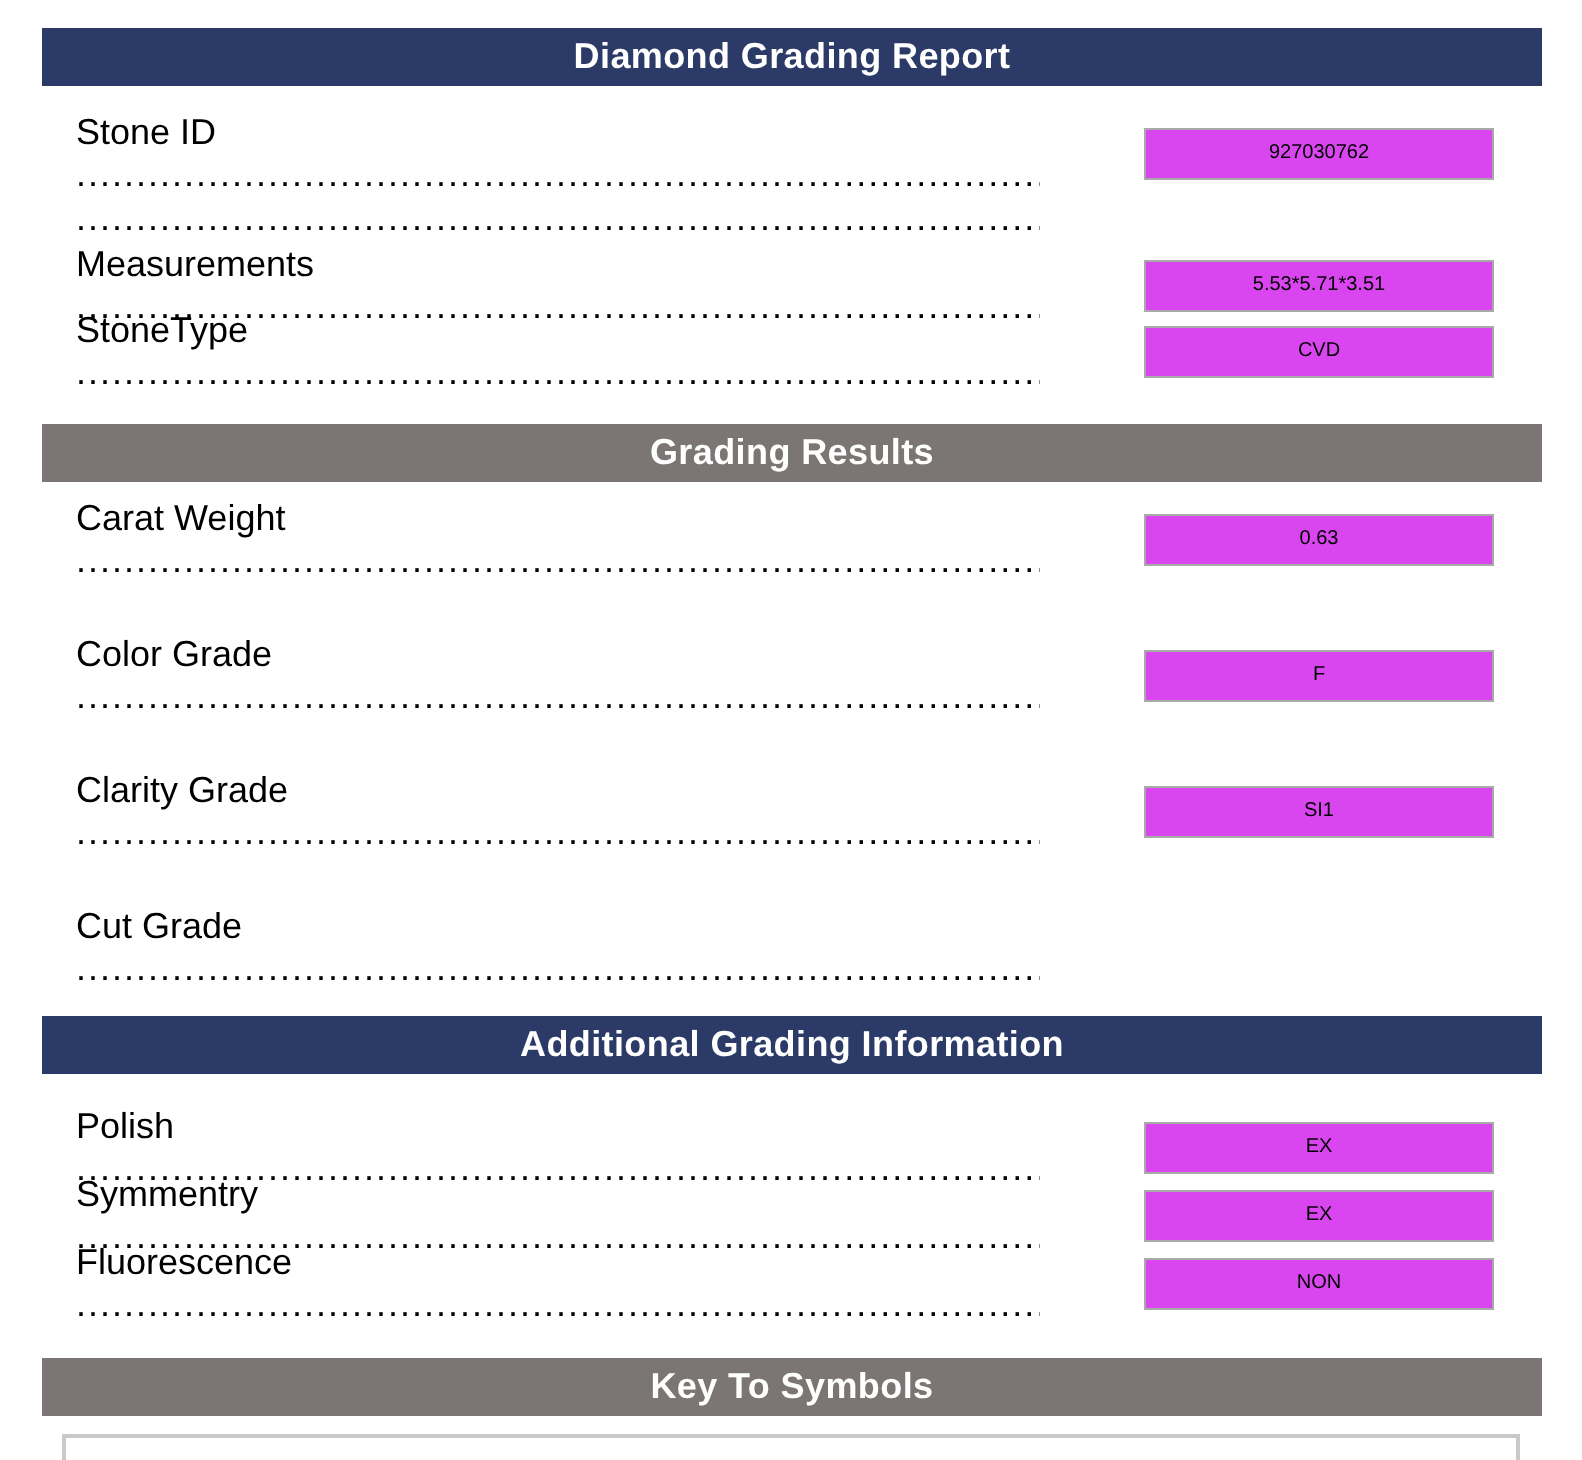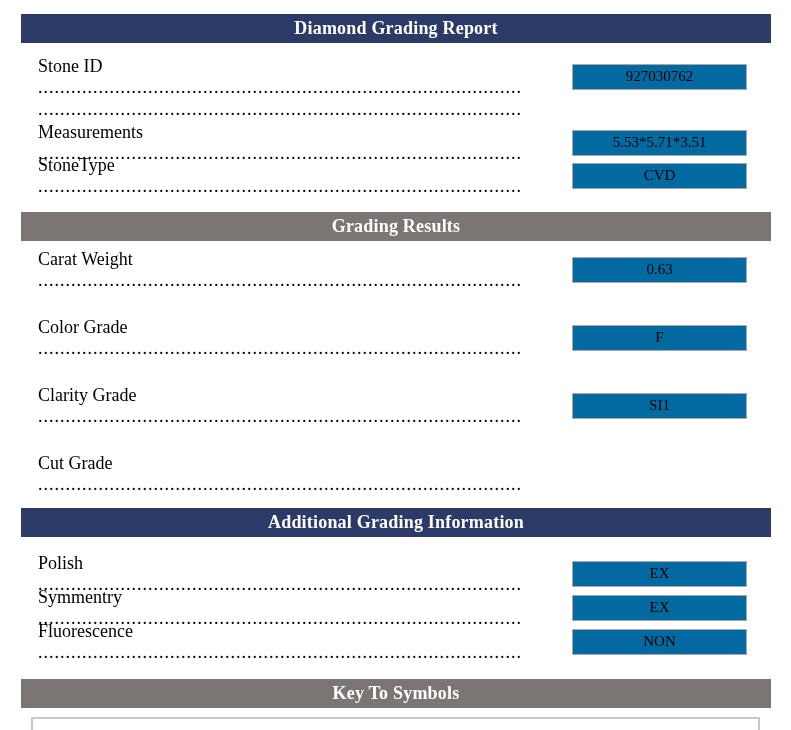--- a/index.html
+++ b/index.html
@@ -1,21 +1,21 @@
 <!DOCTYPE html>
 <html style="--color-header_navy: #2b3a67; --color-header_gray: #7b7674; --color-box_border: #a9a9a9; --color-key_box_border: #c9c9c9;"><head>
 <meta charset="utf-8">
 <style>
   html, body { margin: 0; padding: 0; background: #ffffff; }
   .page {
     position: relative;
     width: 791px;
     height: 730px;
     background: #ffffff;
-    font-family: Liberation Serif, serif;
+    font-family: Liberation Sans, sans-serif;
     color: #000;
     display: flex;
     flex-direction: column;
     align-items: flex-start;
     overflow: hidden;
   }
   .band {
     margin-left: 21px;
     width: 750px;
     height: 29px;
@@ -59,25 +59,25 @@
     flex: 1;
     overflow: hidden;
     white-space: nowrap;
     letter-spacing: 1px;
   }
   .vbox {
     margin-left: 52px;
     width: 173px;
     height: 24px;
     border: 1px solid var(--color-box_border, #a9a9a9);
-    background: #0369a1;
+    background: #d946ef;
     display: flex;
     align-items: center;
     justify-content: center;
-    font-size: 15px;
+    font-size: 10px;
   }
   .key-box {
     margin-top: 9px;
     margin-left: 31px;
     width: 725px;
     height: 24px;
     border: 2px solid var(--color-key_box_border, #c9c9c9);
     background: #ffffff;
     flex: 0 0 auto;
   }

